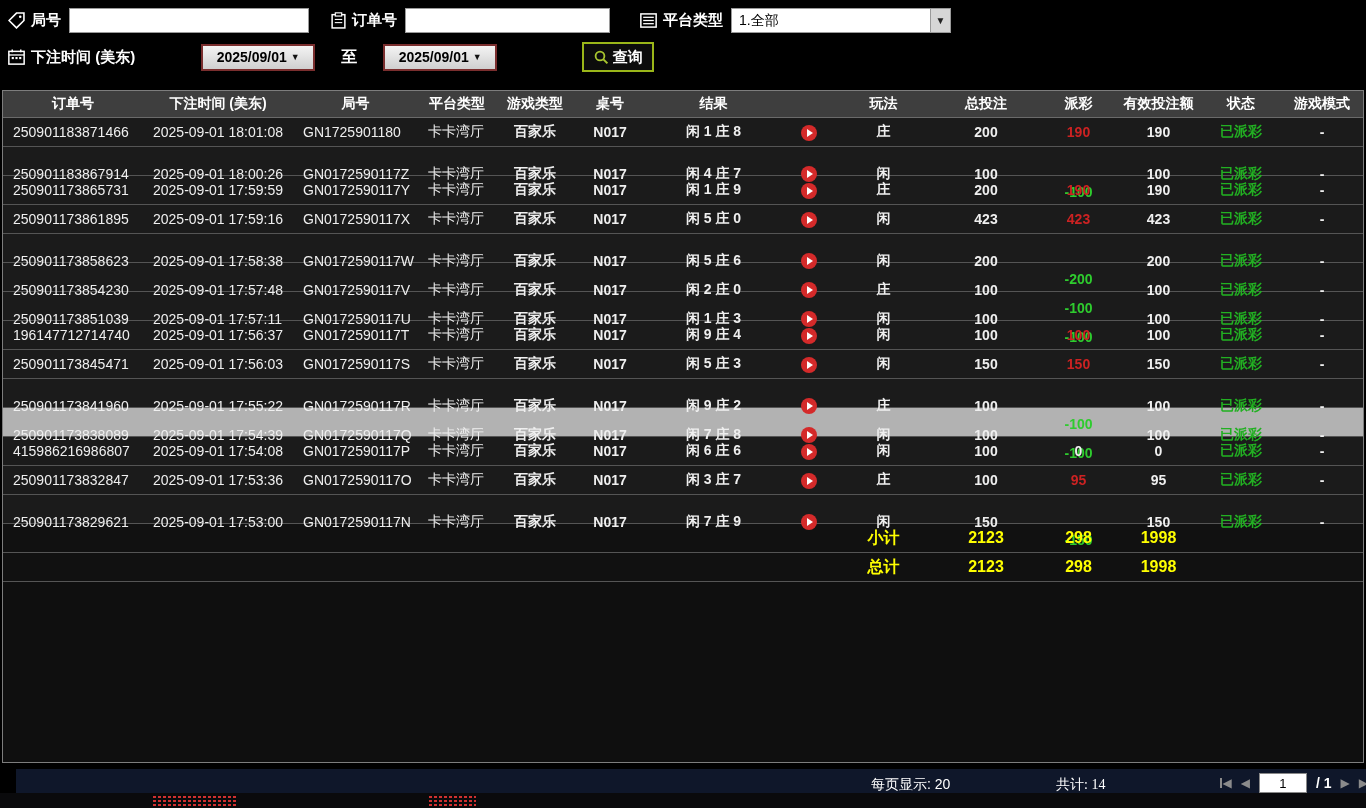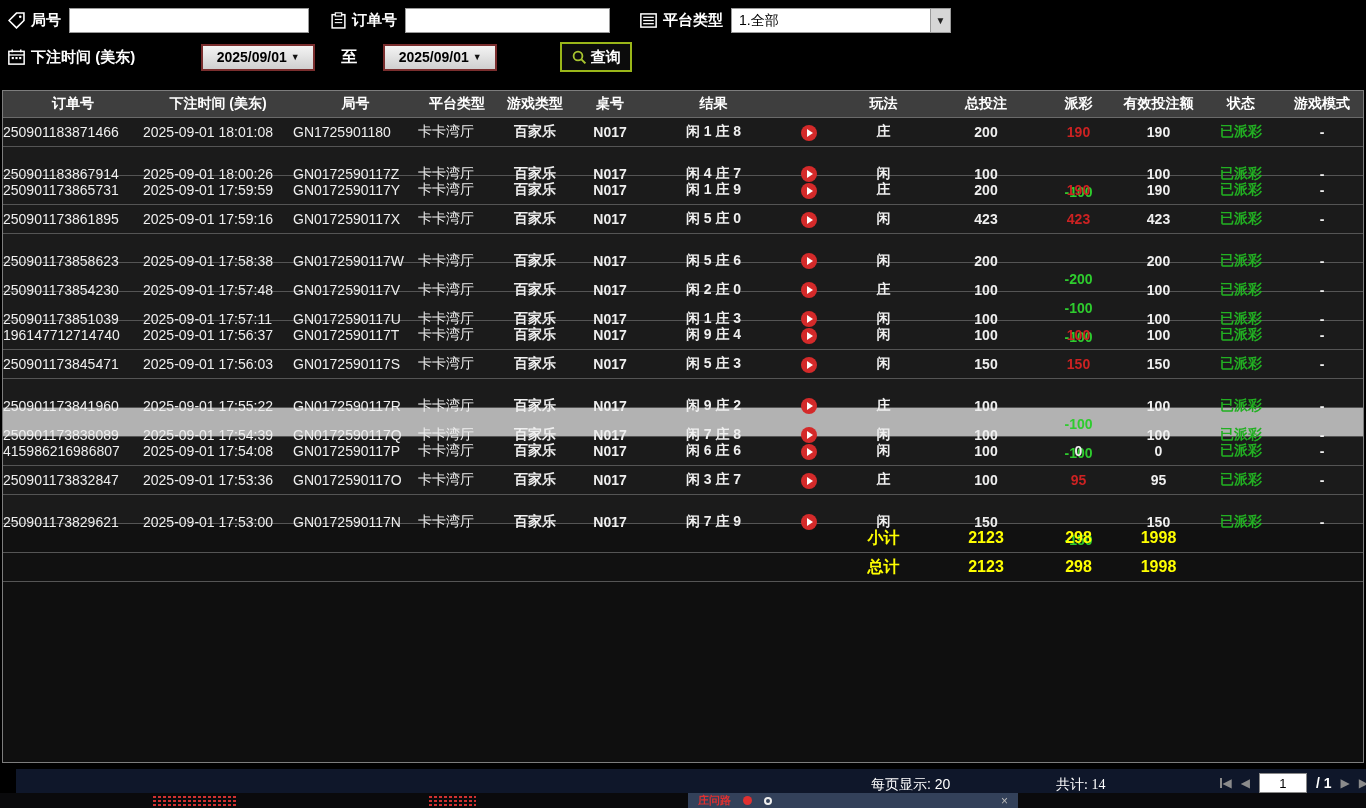--- a/index.html
+++ b/index.html
@@ -36,39 +36,39 @@
   .date-btn {
     margin-left:0; width:114px; height:27px; border:2px solid #7a2e2e;
     background:linear-gradient(#f4f4f4,#cfcfcf); color:#000; font-weight:bold;
     font-size:14px; display:flex; align-items:center; justify-content:center; gap:4px;
     cursor:pointer; font-family:"Liberation Sans",sans-serif;
   }
   .date-btn .darr { font-size:9px; color:#111; }
   .to-label { font-weight:bold; font-size:16px; margin:0 26px; }
   .date-gap { margin-left:58px; }
   .query-btn {
-    margin-left:63px; width:72px; height:30px; background:#0c0c0c;
+    margin-left:85px; width:72px; height:30px; background:#0c0c0c;
     border:2px solid #9ab619; color:#fff; font-weight:bold; font-size:15px;
     display:flex; align-items:center; justify-content:center; gap:4px; cursor:pointer;
     font-family:"Liberation Sans",sans-serif;
   }
 
   
   .table-wrap {
     height:673px; margin:0 2px; border:1px solid #7d7d7d; background:#0f0f0f; overflow:hidden;
   }
   .grid {
     display:grid; align-items:center;
     grid-template-columns:140px 150px 125px 78px 78px 72px 135px 55px 95px 110px 75px 85px 80px 1fr;
   }
   .thead { height:27px; background:#3e3e3e; border-bottom:1px solid #6a6a6a; }
   .hcell { text-align:center; font-weight:bold; font-size:14px; color:#fff; }
   .trow { height:29px; background:#1b1b1b; border-bottom:1px solid #555; font-size:14px; color:#efefef; }
   .trow.selected { background:#b2b2b2; }
-  .cell.left { text-align:left; }
+  .cell.left { text-align:left; padding-left:10px; }
   .cell.center { text-align:center; }
   .cell.bold { font-weight:bold; }
   .cell.win { color:#cc2222; }
   .cell.loss { color:#2ecc2e;margin-top:37px; }
   .cell.zero { color:#efefef; }
   .cell.status { color:#22b022; }
   .play-btn {
     width:16px; height:16px; border-radius:50%; background:#d42a2a;
     display:inline-block; position:relative; vertical-align:middle; cursor:pointer;
   }
@@ -450,19 +450,13 @@
     <input class="page-input" value="1" style="">
     <span class="page-of">/  1</span>
     <span class="pg">▶</span>
     <span class="pg">▶<span class="bar"></span></span>
   </div>
 </div>
 
 <div class="bottom-strip">
   <div class="dots dots-a"></div>
   <div class="dots dots-b"></div>
-  <div class="strip-panel">
-    <span class="strip-text">庄问路</span>
-    <span class="dot-red"></span>
-    <span class="dot-white"></span>
-    <span class="strip-x">×</span>
-  </div>
 </div>
 
 </body></html>

